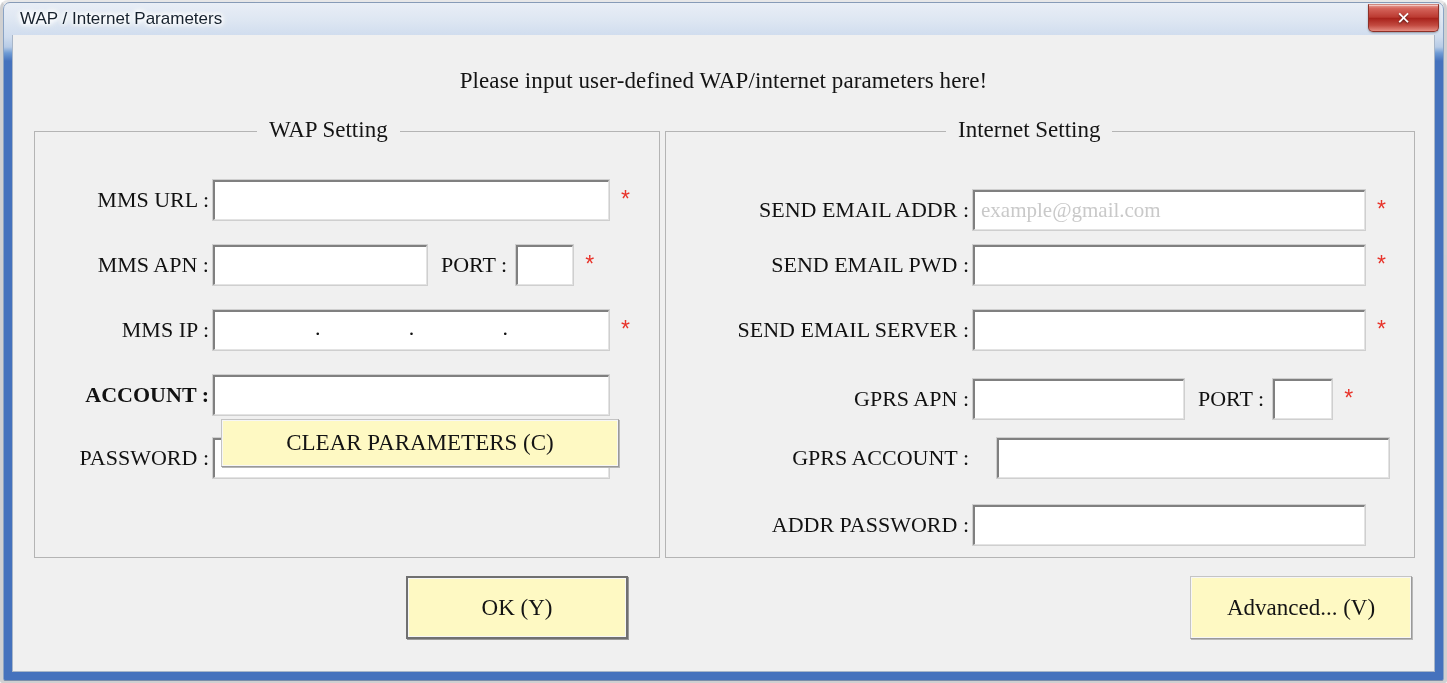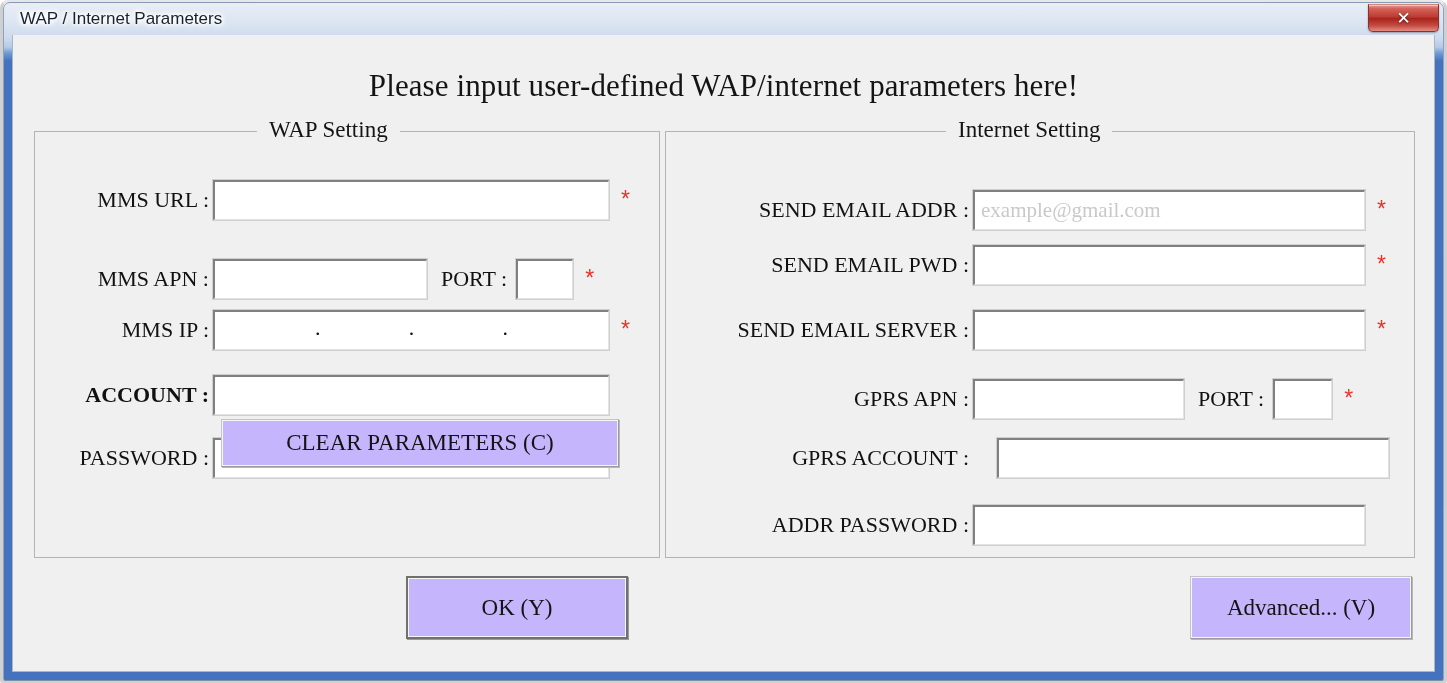--- a/index.html
+++ b/index.html
@@ -113,21 +113,21 @@
     box-sizing: border-box;
   }
 
   
   #header-note {
     position: absolute;
     left: 0;
     top: 33px;
     width: 100%;
     text-align: center;
-    font-size: 31px;
+    font-size: 23px;
     color: #141414;
     letter-spacing: 0.1px;
   }
 
   
   .groupbox {
     position: absolute;
     border: 1px solid #b4b4b4;
     box-sizing: border-box;
     background: transparent;
@@ -224,21 +224,21 @@
   .inline-label {
     font-size: 22px;
     color: #111111;
     white-space: nowrap;
     padding: 0 9px 0 14px;
   }
 
   
   .btn {
     box-sizing: border-box;
-    background: #c4b5fd;
+    background: #fef9c3;
     border: 1px solid #c4c4c4;
     border-right-color: #9a9a9a;
     border-bottom-color: #9a9a9a;
     box-shadow: inset 0 0 0 1px #f6f6f6,
                 1px 1px 0 0 #b8b8b8;
     font-family: "Liberation Serif", "DejaVu Serif", serif;
     font-size: 23px;
     color: #141414;
     display: flex;
     align-items: center;
@@ -302,21 +302,21 @@
     <div class="groupbox" id="wap-group">
       <div class="groupbox-title">WAP Setting</div>
     </div>
 
     <div class="row" style="left:51px; top:145px;">
       <div class="field-label" style="width:145px;">MMS URL :</div>
       <div class="textbox" style="width:396px;"></div>
       <div class="req-star">*</div>
     </div>
 
-    <div class="row" style="left:51px; top:210px;margin-top:14px;">
+    <div class="row" style="left:51px; top:210px;">
       <div class="field-label" style="width:145px;">MMS APN :</div>
       <div class="textbox" style="width:214px;"></div>
       <div class="inline-label">PORT :</div>
       <div class="textbox" style="width:57px;"></div>
       <div class="req-star">*</div>
     </div>
 
     <div class="row" style="left:51px; top:275px;">
       <div class="field-label" style="width:145px;">MMS IP :</div>
       <div class="textbox ipbox" style="width:396px;">

